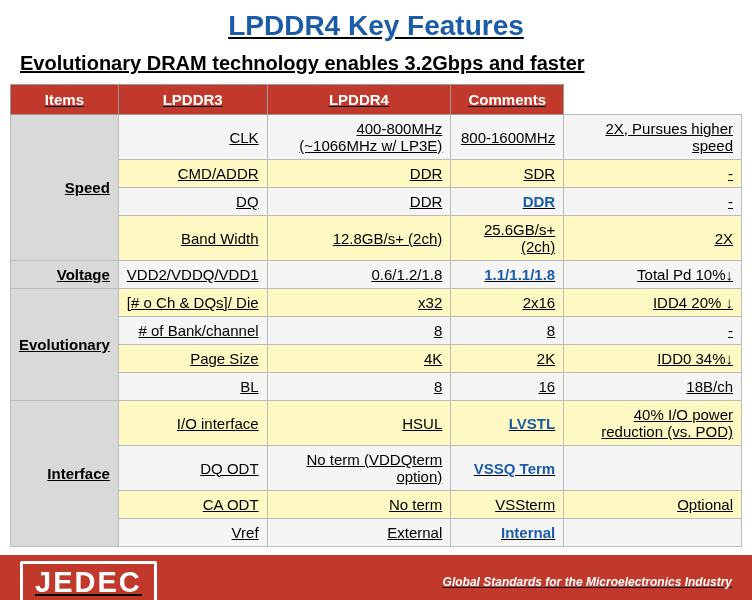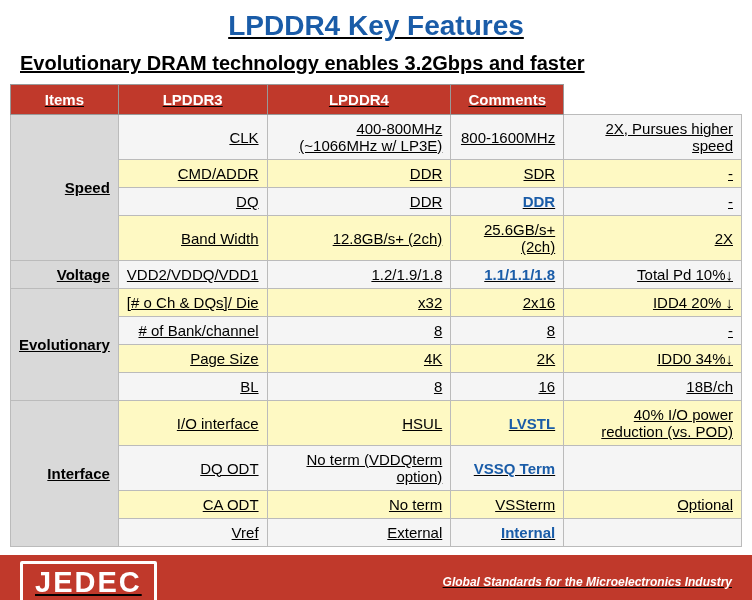--- a/index.html
+++ b/index.html
@@ -138,21 +138,21 @@
           </tr>
           <tr class="odd-row">
             <td>Band Width</td>
             <td>12.8GB/s+ (2ch)</td>
             <td>25.6GB/s+ (2ch)</td>
             <td>2X</td>
           </tr>
           <tr class="even-row">
             <td rowspan="1" class="section-label">Voltage</td>
             <td>VDD2/VDDQ/VDD1</td>
-            <td>1.2/1.9/1.8</td>
+            <td>0.6/1.2/1.8</td>
             <td class="blue-text">1.1/1.1/1.8</td>
             <td>Total Pd 10%↓</td>
           </tr>
           <tr class="odd-row">
             <td rowspan="4" class="section-label">Evolutionary</td>
             <td>[# o Ch  &amp;  DQs]/ Die</td>
             <td>x32</td>
             <td>2x16</td>
             <td>IDD4 20% ↓</td>
           </tr>

